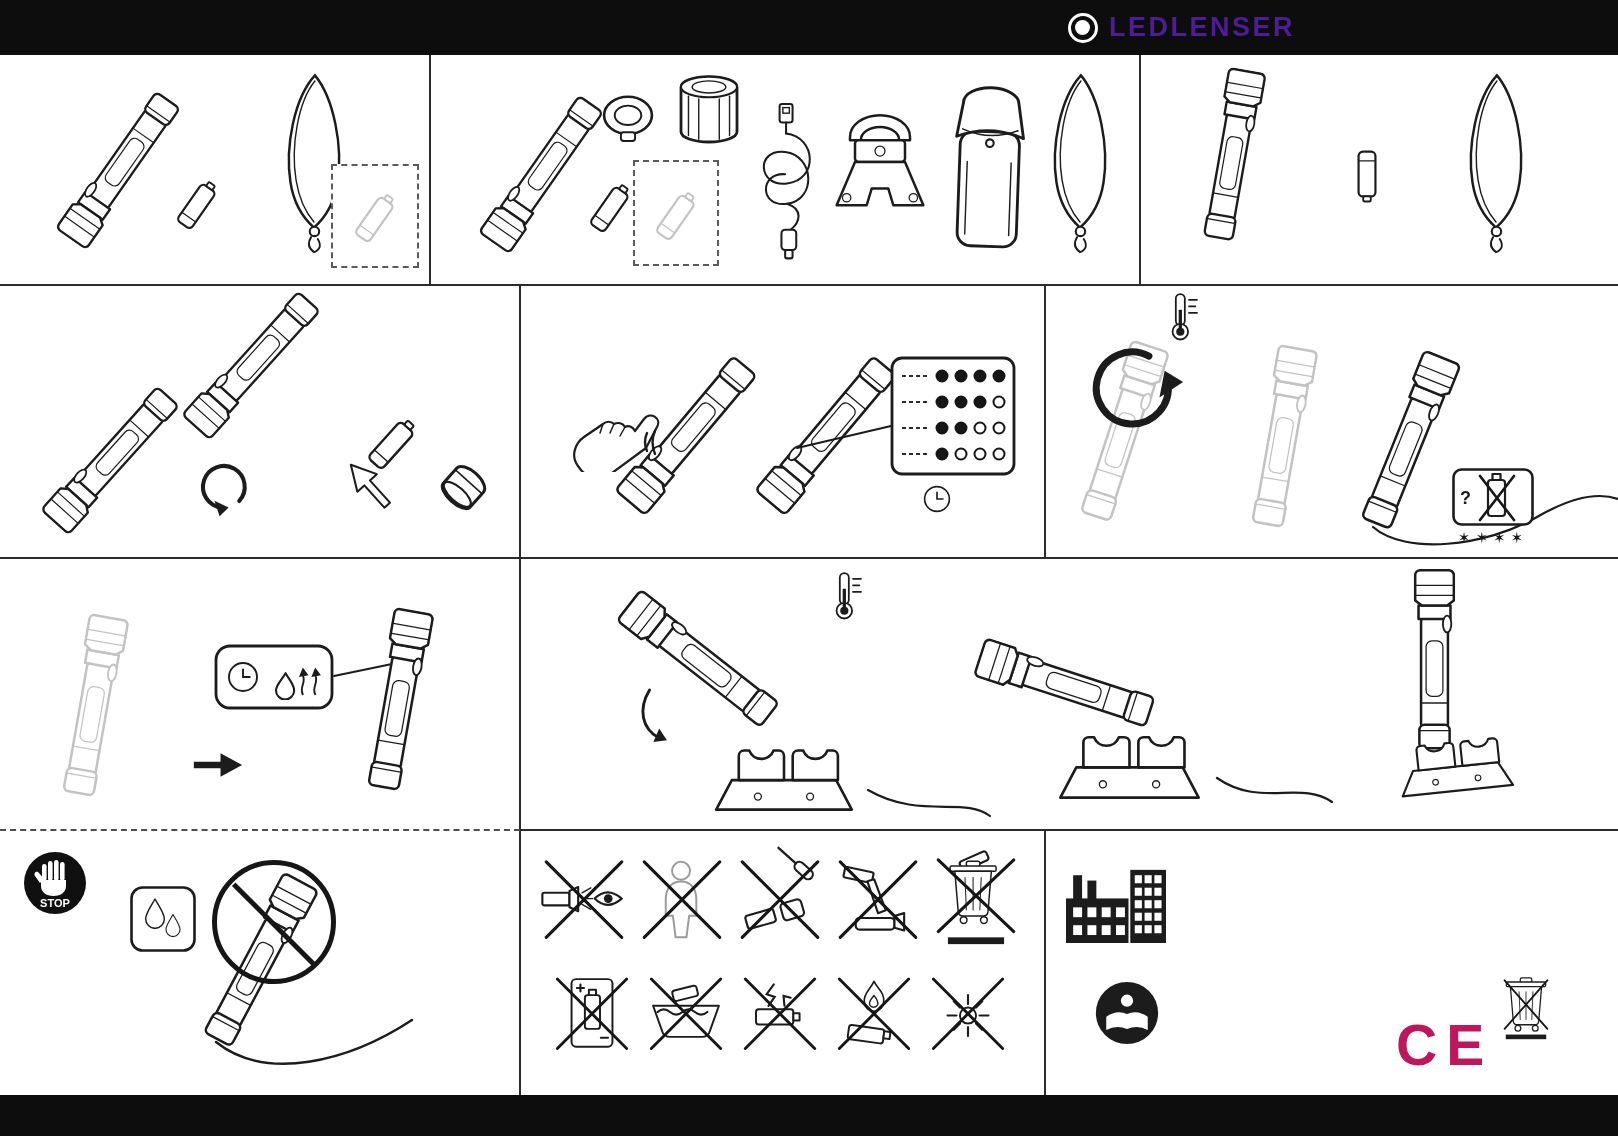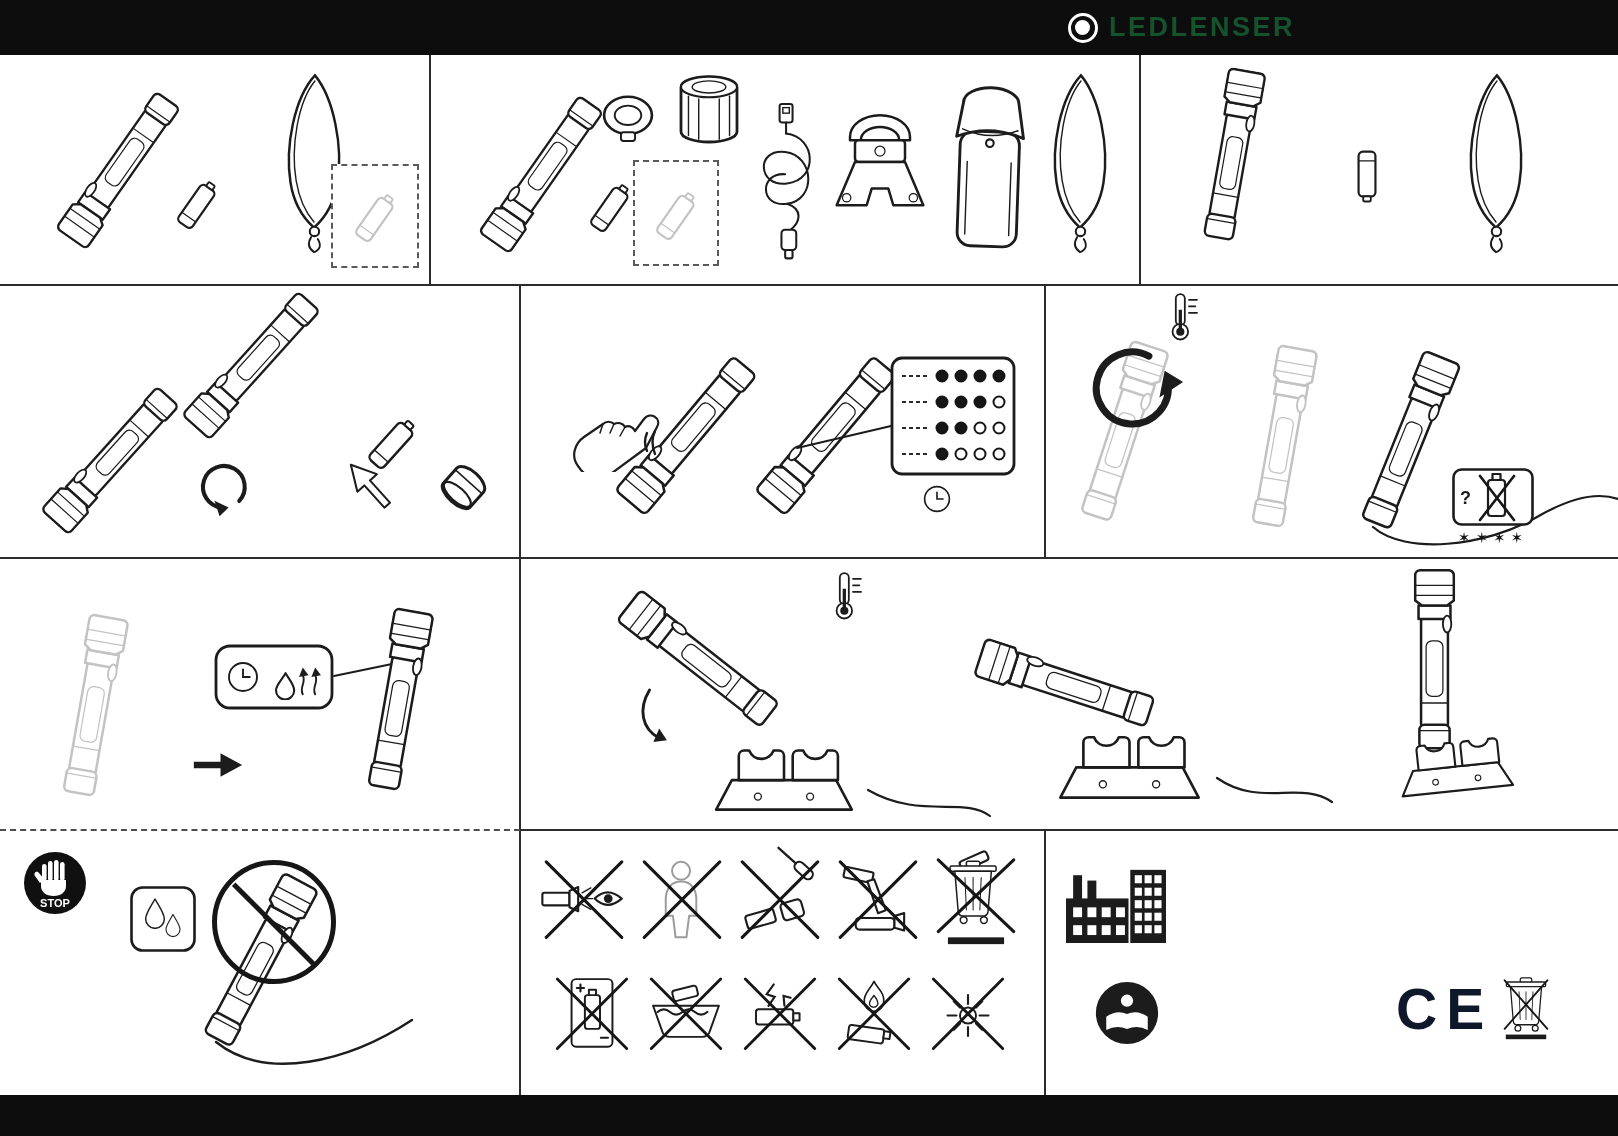--- a/index.html
+++ b/index.html
@@ -19,22 +19,22 @@
   .sn  { fill:none; stroke:currentColor; stroke-width:2.4; stroke-linecap:round; }
   .sf  { fill:currentColor; stroke:none; }
   .cross { stroke:#161616; stroke-width:3.2; stroke-linecap:round; fill:none; }
   .proh { width:100%; height:100%; overflow:visible; color:#1c1c1c; }
   .pcell { position:relative; }
   .prow { position:absolute; display:flex; }
   .logo { position:absolute; display:flex; align-items:center; gap:11px; }
   .logo-ring { width:30px; height:30px; border:3.5px solid #fff; border-radius:50%; position:relative; }
   .logo-ring::after { content:""; position:absolute; left:4px; top:4px; width:15px; height:15px;
                       background:#fff; border-radius:50%; }
-  .brand { color:#14532d; font-size:27px; font-weight:bold; letter-spacing:2.5px; }
-  .ce { position:absolute; font-size:57px; font-weight:bold; letter-spacing:9px; color:#0f172a; }
+  .brand { color:#4c1d95; font-size:27px; font-weight:bold; letter-spacing:2.5px; }
+  .ce { position:absolute; font-size:57px; font-weight:bold; letter-spacing:9px; color:#be185d;margin-top:36px; }
   .stars { position:absolute; font-family:"DejaVu Sans", sans-serif; font-size:15px;
            letter-spacing:5px; color:#161616; text-align:center; }
   .nocircle { position:absolute; border:5px solid #161616; border-radius:50%; }
   .nocircle .diag { position:absolute; left:0; top:57px; width:114px; height:5px;
                     background:#161616; transform:rotate(45deg); }
   text { font-family:"Liberation Sans", sans-serif; }
 </style>
 </head>
 <body>
 

